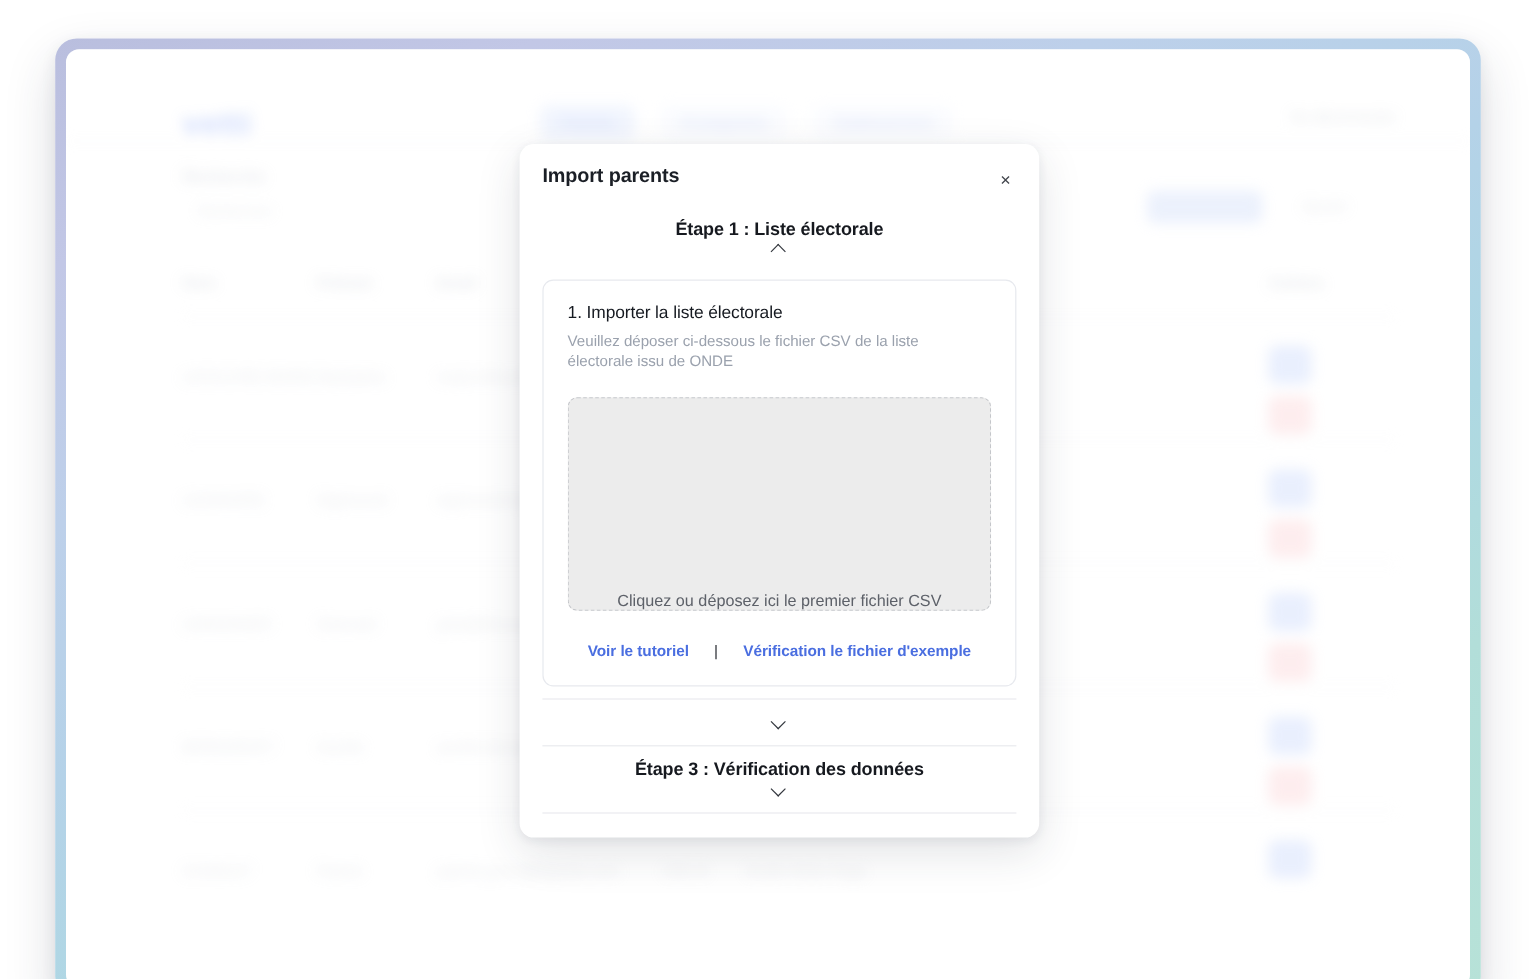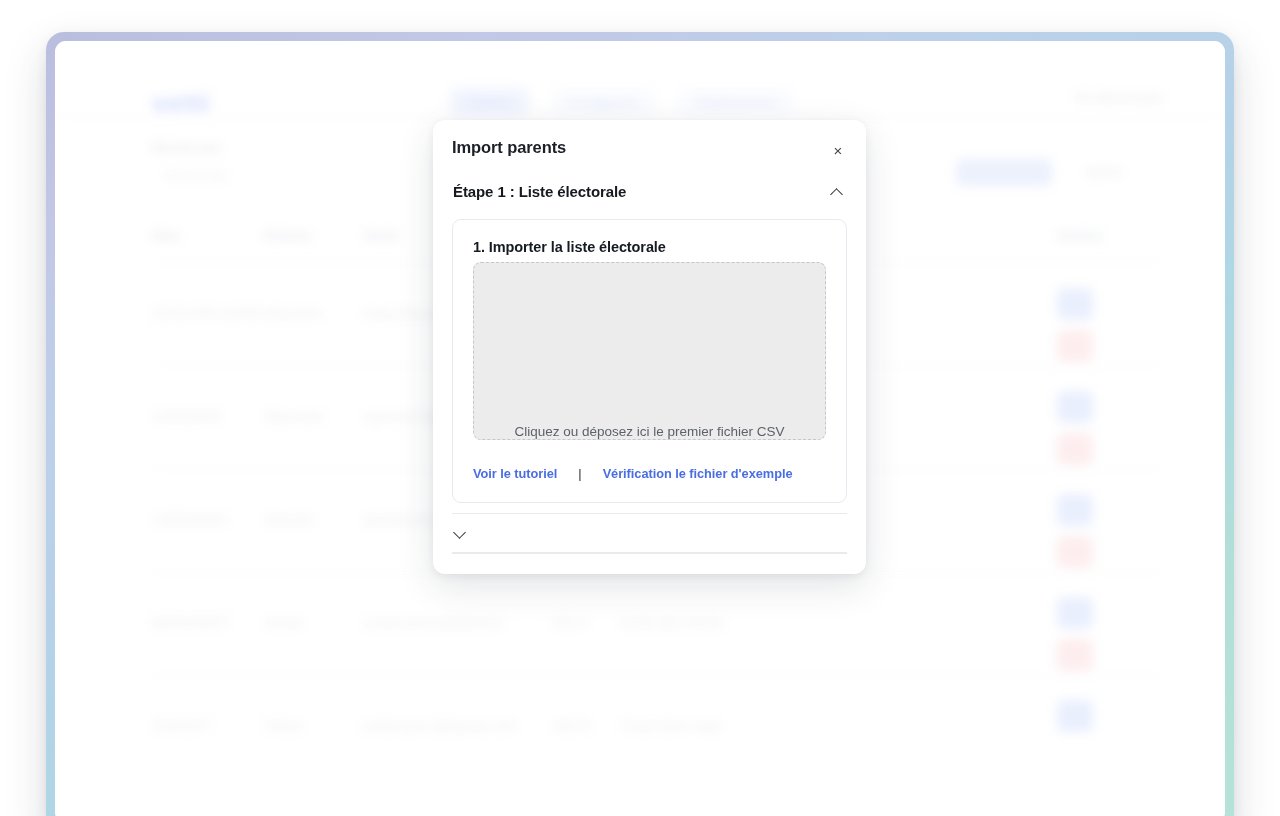--- a/index.html
+++ b/index.html
@@ -180,20 +180,21 @@
     font-family: "Liberation Sans", sans-serif;
   }
 
   
   .step-head {
     display: flex;
     align-items: center;
     justify-content: space-between;
     padding: 11px 1px 13px 1px;
     cursor: pointer;
+    flex-direction: column;
   }
   .step-label {
     font-size: 15px;
     font-weight: 700;
     color: #16191f;
     letter-spacing: -0.1px;
   }
   .chev {
     width: 14px; height: 14px;
     position: relative;
@@ -219,21 +220,21 @@
   
   .step1-body { padding: 6px 0 10px 0; }
   .inner-card {
     border: 1px solid #e7e9ee;
     border-radius: 9px;
     padding: 19px 20px 21px 20px;
     background: #fff;
   }
   .inner-title {
     font-size: 14.5px;
-    font-weight: 700;
+    font-weight: 400;
     color: #161a21;
     margin: 0 0 7px 0;
     letter-spacing: -0.1px;
   }
   .inner-desc {
     font-size: 12.6px;
     line-height: 1.38;
     color: #9aa1ad;
     margin: 0 0 20px 0;
     max-width: 330px;
@@ -248,21 +249,21 @@
     justify-content: center;
     cursor: pointer;
   }
   .dropzone-text {
     font-size: 13.5px;
     color: #5d6169;
   }
   .links-row {
     display: flex;
     align-items: center;
-    justify-content: flex-start;
+    justify-content: center;
     gap: 21px;
     margin-top: 26px;
   }
   .link {
     font-size: 12.8px;
     font-weight: 700;
     color: #4a6ee0;
     text-decoration: none;
     cursor: pointer;
     letter-spacing: -0.05px;
@@ -376,20 +377,21 @@
       </div>
 
       <div class="step-head">
         <span class="step-label">Étape 1 : Liste électorale</span>
         <span class="chev up"></span>
       </div>
 
       <div class="step1-body">
         <div class="inner-card">
           <h3 class="inner-title">1. Importer la liste électorale</h3>
+          <p class="inner-desc">Veuillez déposer ci-dessous le fichier CSV de la liste électorale issu de ONDE</p>
 
           <div class="dropzone">
             <span class="dropzone-text">Cliquez ou déposez ici le premier fichier CSV</span>
           </div>
 
           <div class="links-row">
             <a class="link">Voir le tutoriel</a>
             <span class="link-sep">|</span>
             <a class="link">Vérification le fichier d'exemple</a>
           </div>
@@ -397,19 +399,23 @@
       </div>
 
       <div class="step-divider"></div>
 
       <div class="step-head">
         <span class="chev"></span>
       </div>
 
       <div class="step-divider"></div>
 
+      <div class="step-head">
+        <span class="step-label">Étape 3 : Vérification des données</span>
+        <span class="chev"></span>
+      </div>
 
       <div class="step-divider"></div>
 
     </div>
 
   </div>
 </div>
 
 </body></html>

